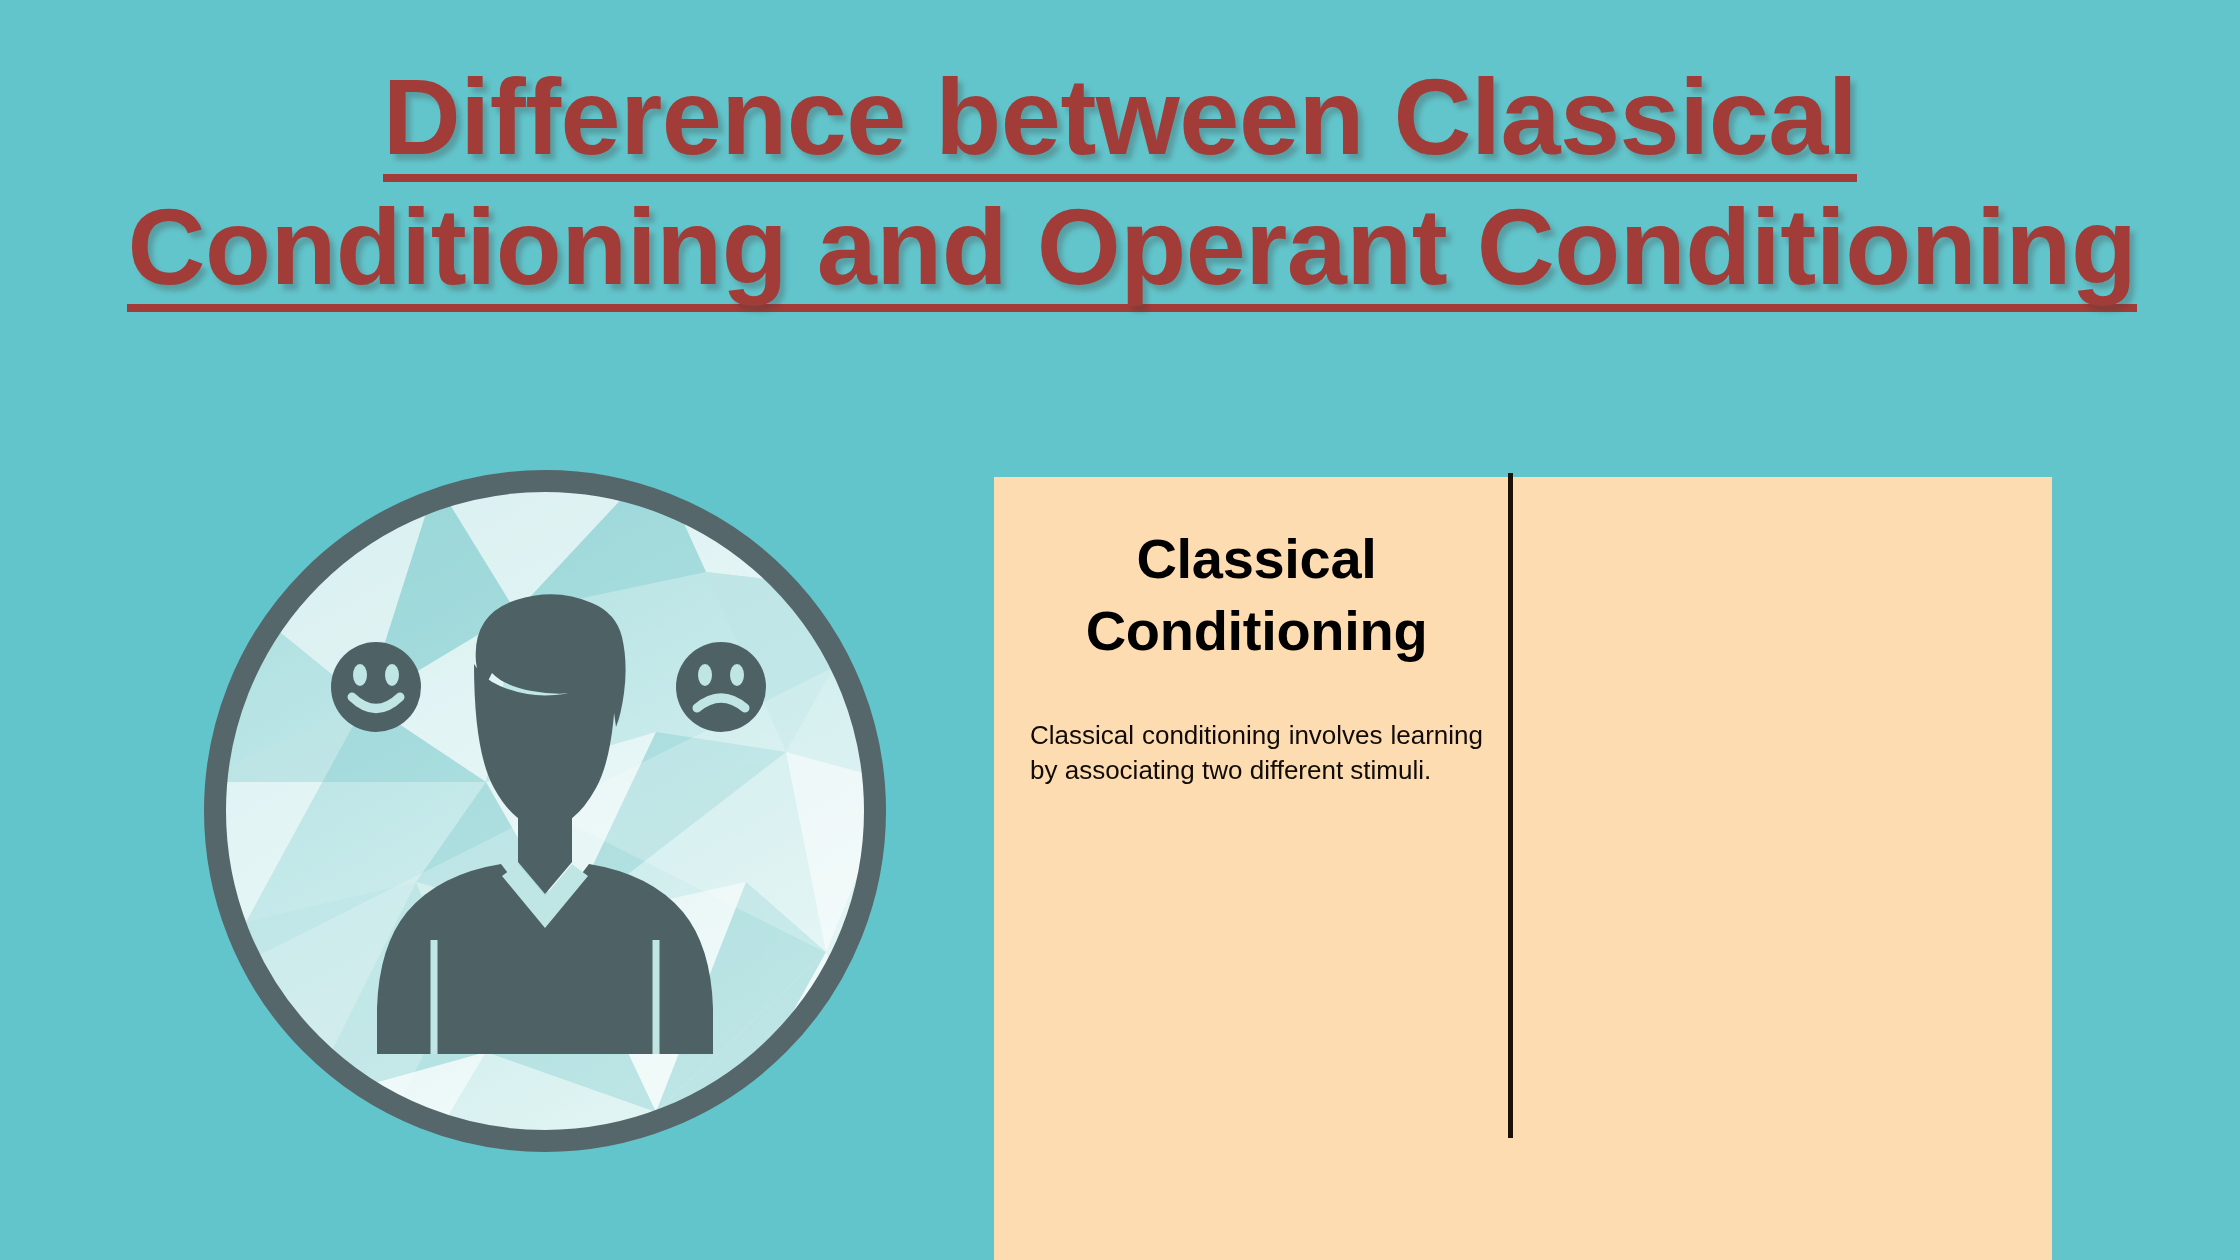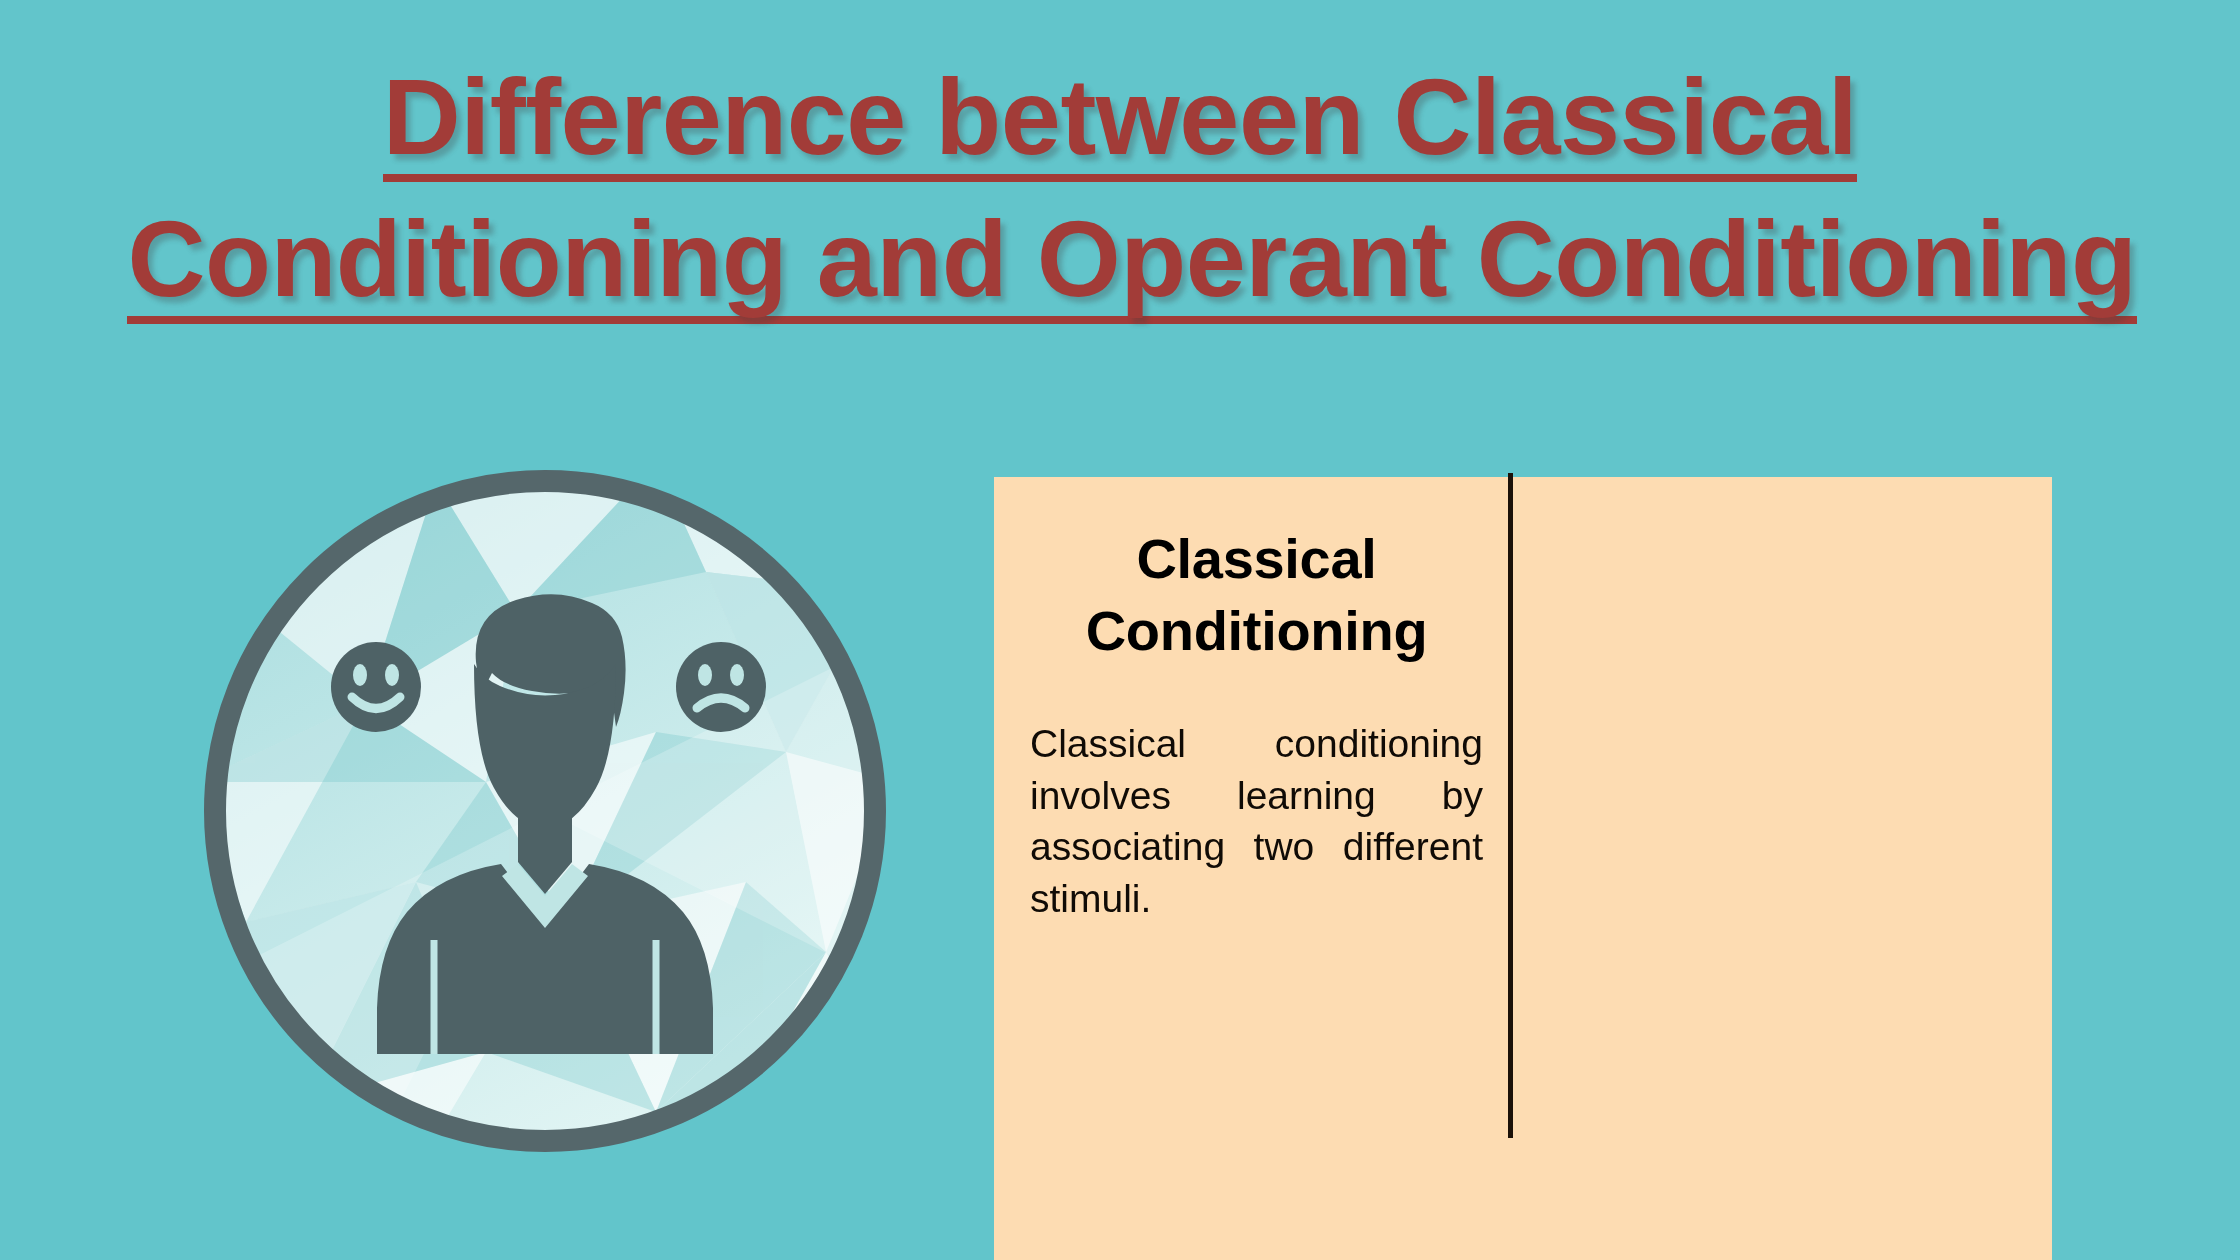--- a/index.html
+++ b/index.html
@@ -34,21 +34,21 @@
     color: #a23c38;
     text-shadow: 5px 6px 5px rgba(60,60,60,0.28);
     white-space: nowrap;
   }
   .title-line span.u {
     display: inline-block;
     border-bottom: 8px solid #a23c38;
     padding-bottom: 2px;
   }
   .title-line.l2 {
-    margin-top: 22px;
+    margin-top: 10px;
     padding-left: 24px;
   }
 
   
   .illustration {
     position: absolute;
     left: 186px;
     top: 452px;
     width: 718px;
     height: 718px;
@@ -96,21 +96,21 @@
     font-size: 56px;
     line-height: 1.28;
     color: #000000;
     text-align: center;
     margin: 0 0 52px 0;
     letter-spacing: -0.3px;
   }
   .col-body {
     font-family: "Liberation Sans", sans-serif;
     font-weight: normal;
-    font-size: 39px;
+    font-size: 26px;
     line-height: 1.32;
     color: #100b06;
     text-align: justify;
     text-align-last: left;
     margin: 0;
     hyphens: none;
   }
 </style>
 </head>
 <body>

